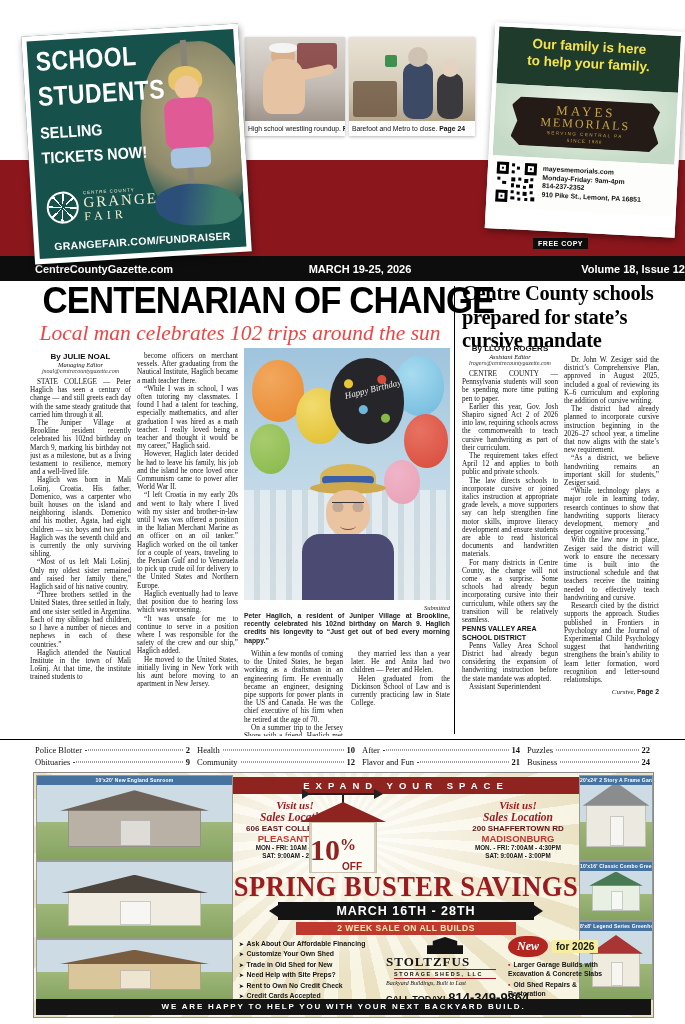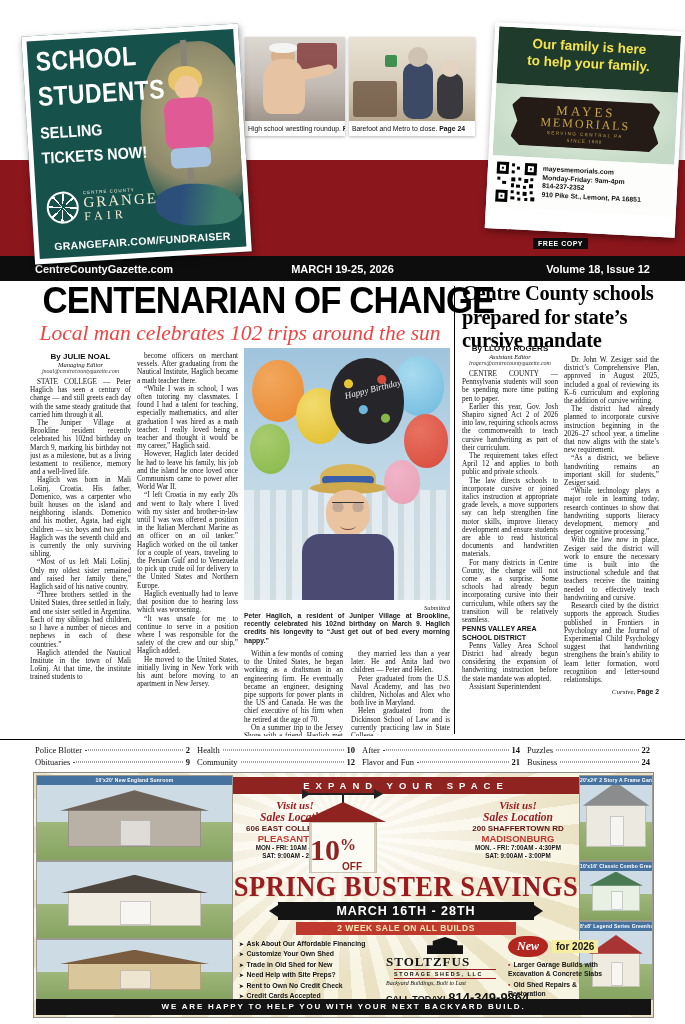--- a/index.html
+++ b/index.html
@@ -14,21 +14,21 @@
   .mast-title{position:absolute;left:198px;top:167px;color:#fff;
       font-family:"Liberation Serif",serif;font-weight:bold;font-size:92px;line-height:86px;
       letter-spacing:3px;transform:scaleX(.84);transform-origin:left top;white-space:nowrap;}
   .free-copy{position:absolute;right:97px;top:238px;background:#0d0d0d;color:#fff;
       font:bold 7px "Liberation Sans",sans-serif;letter-spacing:.5px;padding:2px 5px;}
   .dateline{position:absolute;left:0;top:256px;width:685px;height:25px;background:#0d0d0d;
       color:#fff;font-family:"Liberation Sans",sans-serif;font-weight:bold;font-size:11px;
       display:flex;align-items:center;}
   .dateline .dl-left{padding-left:35px;width:200px;}
   .dateline .dl-center{flex:1;text-align:center;}
-  .dateline .dl-right{padding-right:35px;width:200px;text-align:right;}
+  .dateline .dl-right{width:200px;text-align:right;}
 
   
   .grange{position:absolute;left:28px;top:30px;width:207px;height:218px;
       transform:rotate(-3.5deg);background:#16514b;border:5px solid #fff;
       box-shadow:1px 3px 7px rgba(0,0,0,.4);z-index:6;overflow:hidden;}
   .grange .g-big{position:relative;color:#fff;font-family:"Liberation Sans",sans-serif;
       font-weight:bold;font-size:27px;line-height:27px;margin:8px 0 0 8px;
       transform:scaleX(.85);transform-origin:left;letter-spacing:.5px;z-index:3;}
   .grange .g-mid{position:relative;color:#fff;font-family:"Liberation Sans",sans-serif;
       font-weight:bold;font-size:16px;line-height:17px;margin:8px 0 0 8px;
@@ -424,21 +424,20 @@
 
   <div class="col subcol1">
     <div>
         <p>Within a few months of coming to the United States, he began working as a draftsman in an engineering firm. He eventually became an engineer, designing pipe supports for power plants in the US and Canada. He was the chief executive of his firm when he retired at the age of 70.</p>
         <p>On a summer trip to the Jersey Shore with a friend, Haglich met Anita Longo, and</p>
       </div>
   </div>
   <div class="col subcol2">
     <div>
         <p>they married less than a year later. He and Anita had two children — Peter and Helen.</p>
-        <p>Peter graduated from the U.S. Naval Academy, and has two children, Nicholas and Alex who both live in Maryland.</p>
         <p>Helen graduated from the Dickinson School of Law and is currently practicing law in State College.</p>
       </div>
 
   </div>
 
   <div class="divider"></div>
   <div class="cur-headline">Centre County schools prepared for state’s cursive mandate</div>
   <div class="col colA">
     <div class="byline">
       <div class="by-name">By LLOYD ROGERS</div>

